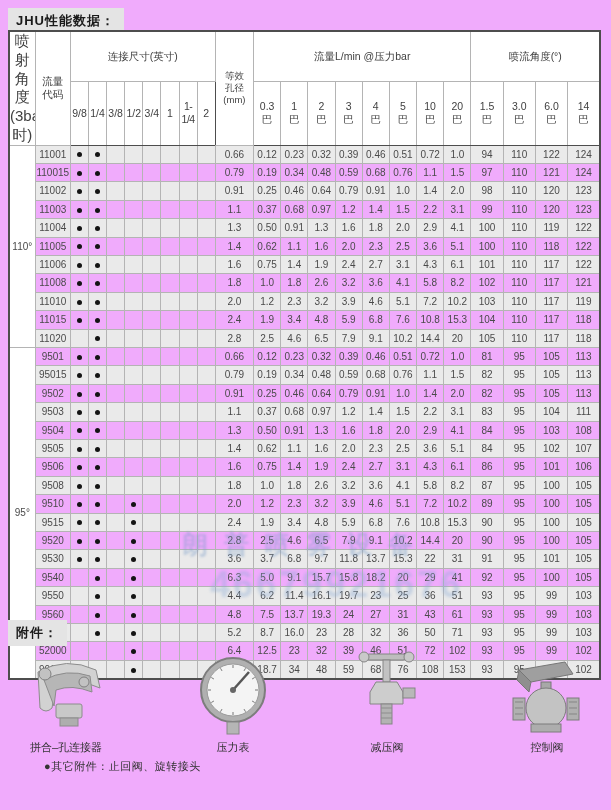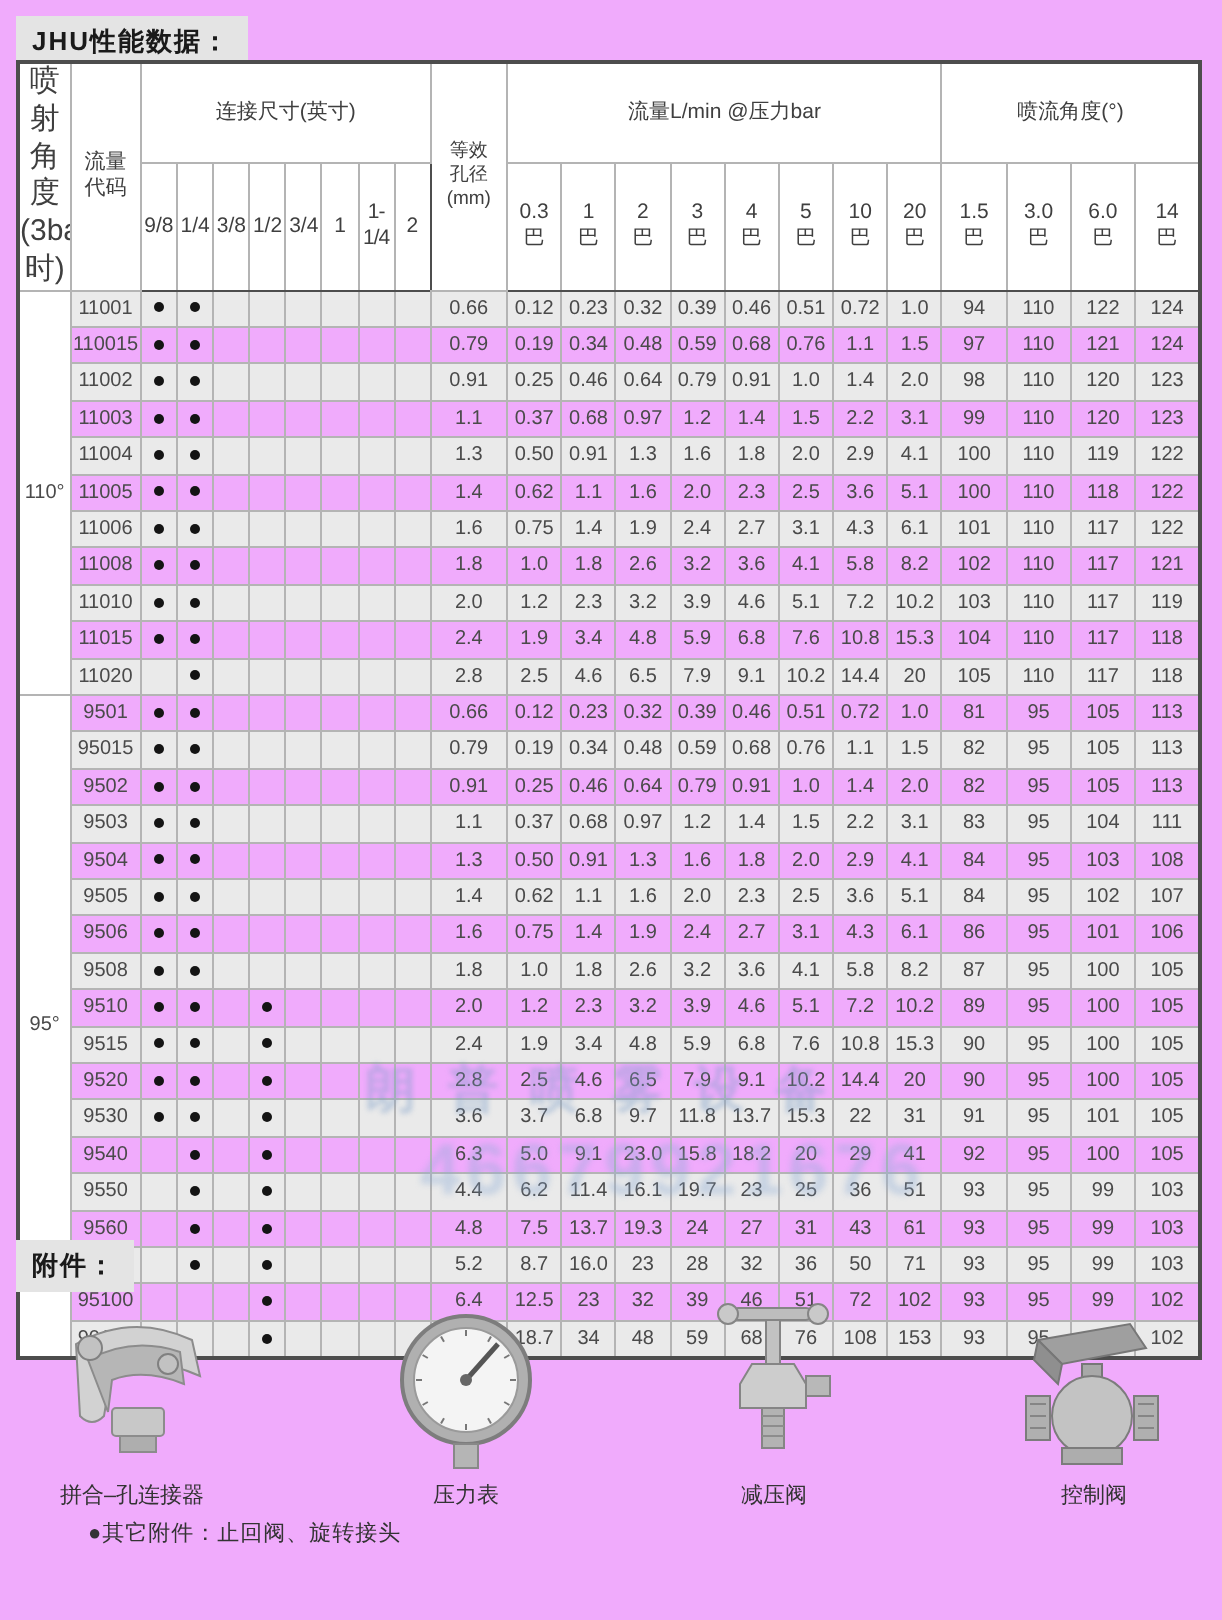--- a/index.html
+++ b/index.html
@@ -666,21 +666,21 @@
           <td><span class="dot"></span></td>
           <td></td>
           <td><span class="dot"></span></td>
           <td></td>
           <td></td>
           <td></td>
           <td></td>
           <td class="gl">6.3</td>
           <td class="gl">5.0</td>
           <td>9.1</td>
-          <td>23.0</td>
+          <td>15.7</td>
           <td>15.8</td>
           <td>18.2</td>
           <td>20</td>
           <td>29</td>
           <td>41</td>
           <td class="gl">92</td>
           <td>95</td>
           <td>100</td>
           <td>105</td>
         </tr>
@@ -750,21 +750,21 @@
           <td>32</td>
           <td>36</td>
           <td>50</td>
           <td>71</td>
           <td class="gl">93</td>
           <td>95</td>
           <td>99</td>
           <td>103</td>
         </tr>
         <tr>
-          <td>95100</td>
+          <td>52000</td>
           <td class="gl"></td>
           <td></td>
           <td></td>
           <td><span class="dot"></span></td>
           <td></td>
           <td></td>
           <td></td>
           <td></td>
           <td class="gl">6.4</td>
           <td class="gl">12.5</td>

